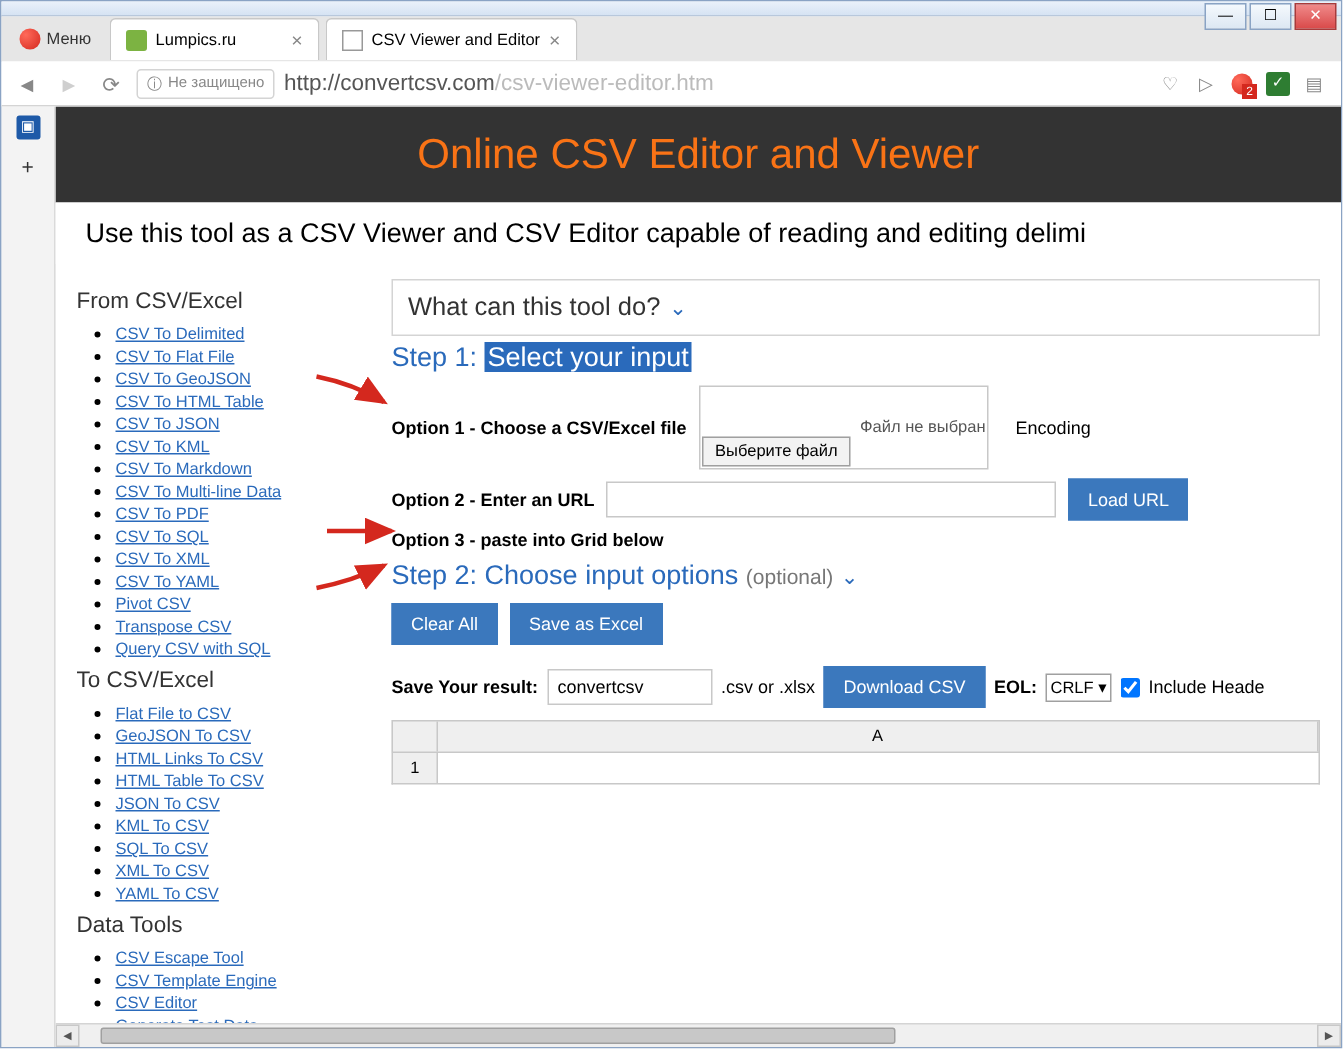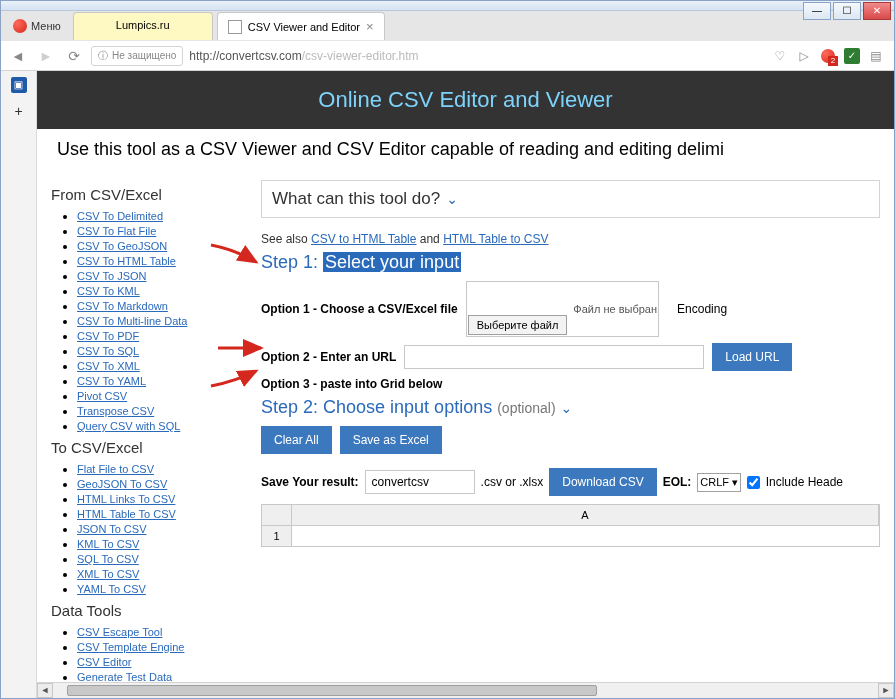--- a/index.html
+++ b/index.html
@@ -8,21 +8,21 @@
 .window-frame { border: 1px solid #8aa3c4; height: 699px; display: flex; flex-direction: column; }
 .title-bar { height: 10px; background: linear-gradient(#eaf1fa, #d6e3f3); border-bottom: 1px solid #b8c8dc; }
 .win-controls { position: absolute; top: 2px; right: 4px; display: flex; gap: 2px; }
 .win-btn { width: 28px; height: 18px; border: 1px solid #8aa3c4; background: linear-gradient(#f5f9fd, #dce7f3); font-size: 10px; text-align: center; line-height: 16px; cursor: default; }
 .win-btn.close { background: linear-gradient(#f08a8a, #d94a4a); color: #fff; border-color: #a83a3a; }
 
 .tab-strip { height: 30px; display: flex; align-items: center; background: #e6e6e6; padding: 0 4px; gap: 0; }
 .menu-btn { display: flex; align-items: center; gap: 4px; padding: 4px 8px; font-size: 11px; color: #333; }
 .opera-logo { width: 14px; height: 14px; border-radius: 50%; background: radial-gradient(circle at 30% 30%, #ff6a5a, #d4281e); }
 .browser-tab { display: flex; align-items: center; gap: 6px; padding: 0 10px; height: 28px; background: #ffffff; border: 1px solid #c8c8c8; border-bottom: none; border-radius: 4px 4px 0 0; font-size: 11px; margin-left: 4px; min-width: 140px; }
-.browser-tab.inactive { background: #fef9c3; flex-direction: column; }
+.browser-tab.inactive { background: #ffffff; }
 .tab-close { color: #888; font-size: 13px; margin-left: auto; }
 .favicon { width: 14px; height: 14px; }
 .fav-green { background: #7cb342; border-radius: 2px; }
 .fav-page { border: 1px solid #999; background: #fff; position: relative; }
 
 .address-row { height: 30px; display: flex; align-items: center; gap: 6px; padding: 3px 6px; background: #fff; border-bottom: 1px solid #d4d4d4; }
 .nav-arrow { width: 22px; height: 22px; display: flex; align-items: center; justify-content: center; color: #888; font-size: 14px; }
 .reload-icn { width: 22px; height: 22px; display: flex; align-items: center; justify-content: center; color: #888; font-size: 14px; }
 .sec-badge { display: flex; align-items: center; gap: 4px; font-size: 10px; color: #888; padding: 2px 6px; border: 1px solid #d4d4d4; border-radius: 3px; }
 .addr-path { color: #bbb; }
@@ -38,21 +38,21 @@
 .rail-bookmark { width: 16px; height: 16px; background: #1e5aa8; color: #fff; font-size: 10px; text-align: center; line-height: 16px; border-radius: 2px; }
 
 .page-area { flex: 1; overflow: hidden; position: relative; }
 .page-content { position: absolute; inset: 0; overflow: hidden; }
 .hscroll { position: absolute; bottom: 0; left: 0; right: 0; height: 16px; background: #f0f0f0; border-top: 1px solid #d4d4d4; }
 .hscroll-thumb { position: absolute; left: 30px; top: 2px; width: 530px; height: 11px; background: #c8c8c8; border: 1px solid #a0a0a0; border-radius: 2px; }
 .hs-arrow { position: absolute; top: 0; width: 16px; height: 15px; background: #ececec; border: 1px solid #c8c8c8; font-size: 9px; text-align: center; line-height: 13px; color: #555; }
 .hs-arrow.l { left: 0; }
 .hs-arrow.r { right: 0; }
 
-.site-header { background: #333; color: #7dd3fc; padding: 16px 0; text-align: center; font-size: 22px; font-weight: normal; }
+.site-header { background: #333; color: #f97316; padding: 16px 0; text-align: center; font-size: 28px; font-weight: normal; }
 .site-sub { background: #fff; padding: 10px 20px; font-size: 18px; white-space: nowrap; overflow: hidden; }
 
 .content-wrap { display: flex; padding: 10px 14px; gap: 10px; }
 .sidebar { width: 200px; font-size: 12px; }
 .side-head { font-size: 15px; font-weight: normal; color: #333; margin: 6px 0; }
 .side-list { list-style: disc; padding-left: 26px; }
 .side-list li { margin: 1px 0; }
 .side-list a { color: #2a6abb; text-decoration: underline; font-size: 11px; }
 
 .main-col { flex: 1; position: relative; }
@@ -119,21 +119,21 @@
   </div>
 
   <div class="address-row">
     <div class="nav-arrow">◄</div>
     <div class="nav-arrow" style="opacity:.4">►</div>
     <div class="reload-icn">⟳</div>
     <div class="sec-badge">
       <span>ⓘ</span>
       <span>Не защищено</span>
     </div>
-    <div style="flex:1; display:flex; font-size:12px; color:#555;">
+    <div style="flex:1; display:flex; font-size:15px; color:#555;">
       <span>http://convertcsv.com</span>
         <span class="addr-path">/csv-viewer-editor.htm</span>
     </div>
     <div class="addr-right">
       <div class="addr-ic">♡</div>
       <div class="addr-ic">▷</div>
       <div class="addr-ic opera-o2">
         <div class="opera-logo" style="width:14px;height:14px;"></div>
         <div class="badge">2</div>
       </div>
@@ -194,26 +194,20 @@
                 <li><a href="#">Email Extractor</a></li>
               </ul>
           </div>
 
           <div class="main-col">
             <div class="what-box">
               <span>What can this tool do?</span>
               <span class="chev">⌄</span>
             </div>
 
-            <div class="see-also">
-              <span>See also</span>
-              <a href="#">CSV to HTML Table</a>
-              <span>and</span>
-              <a href="#">HTML Table to CSV</a>
-            </div>
 
             <h2 class="step-h">
               <span>Step 1:</span>
               <span class="hl">Select your input</span>
             </h2>
 
             <div class="opt-row">
               <b>Option 1 - Choose a CSV/Excel file</b>
               <span class="file-box">
                 <button class="file-btn">Выберите файл</button>

